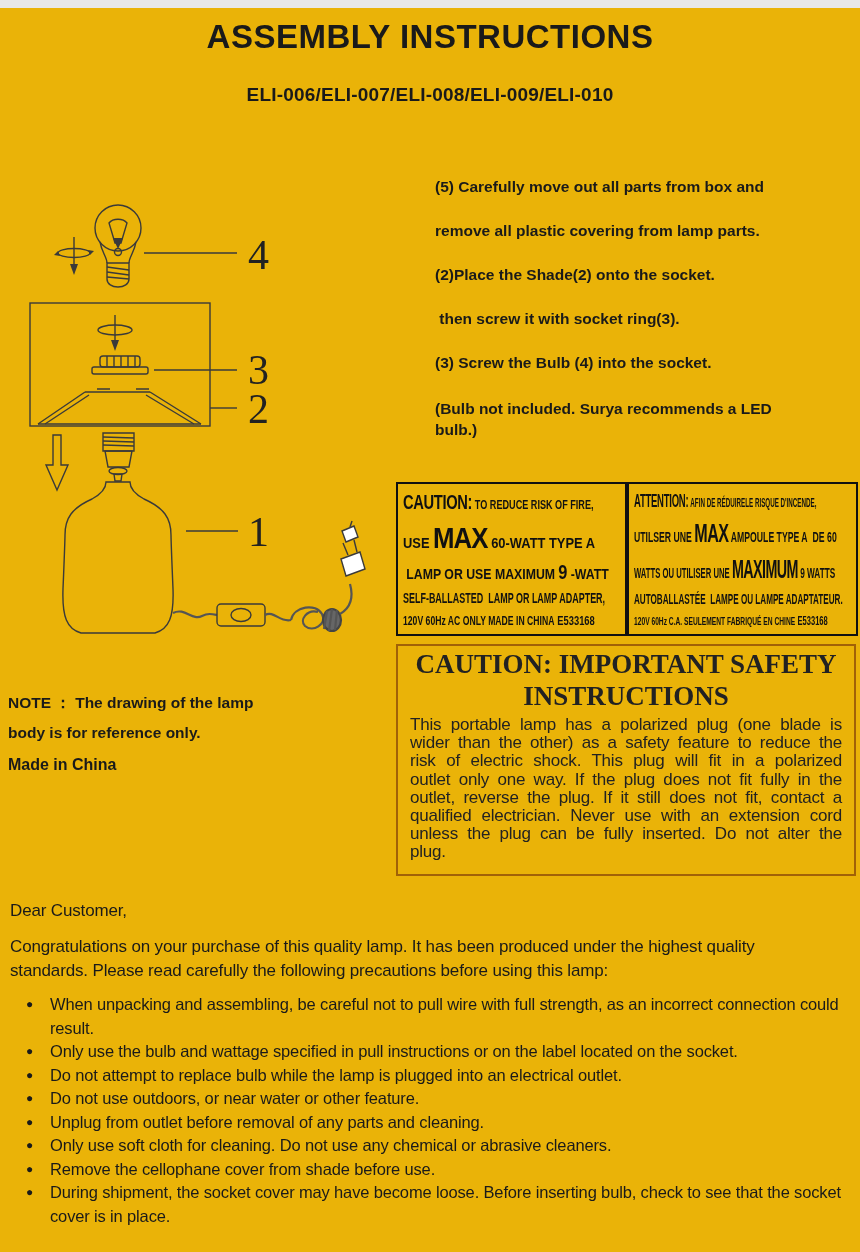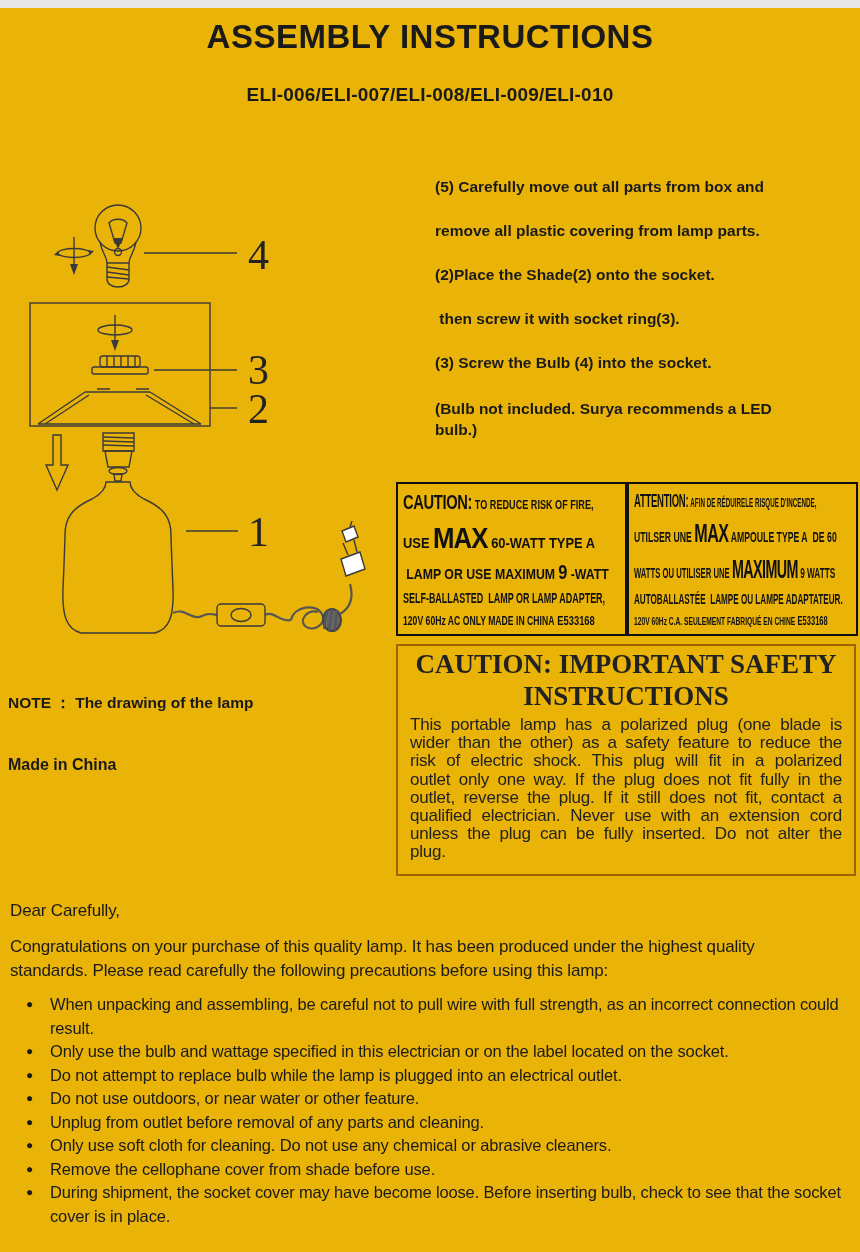--- a/index.html
+++ b/index.html
@@ -237,34 +237,35 @@
   </div>
 
   <div class="safety">
     <div class="safety-h">CAUTION: IMPORTANT SAFETY</div>
     <div class="safety-h">INSTRUCTIONS</div>
     <div class="safety-body">This portable lamp has a polarized plug (one blade is wider than the other) as a safety feature to reduce the risk of electric shock. This plug will fit in a polarized outlet only one way. If the plug does not fit fully in the outlet, reverse the plug. If it still does not fit, contact a qualified electrician. Never use with an extension cord unless the plug can be fully inserted. Do not alter the plug.</div>
   </div>
 
   <div class="note">
     <div>NOTE ：  The drawing of the lamp</div>
+    <div>body is for reference only.</div>
   </div>
   <div class="madein">Made in China</div>
 
   <div class="customer">
-    <p class="salutation">Dear Carefully,</p>
+    <p class="salutation">Dear Customer,</p>
     <p class="intro">Congratulations on your purchase of this quality lamp. It has been produced under the highest quality standards. Please read carefully the following precautions before using this lamp:</p>
     <div class="bullets">
       <div class="bullet-row">
         <span class="bullet-mark">●</span>
         <span class="bullet-text">When unpacking and assembling, be careful not to pull wire with full strength, as an incorrect connection could result.</span>
       </div>
       <div class="bullet-row">
         <span class="bullet-mark">●</span>
-        <span class="bullet-text">Only use the bulb and wattage specified in this electrician or on the label located on the socket.</span>
+        <span class="bullet-text">Only use the bulb and wattage specified in pull instructions or on the label located on the socket.</span>
       </div>
       <div class="bullet-row">
         <span class="bullet-mark">●</span>
         <span class="bullet-text">Do not attempt to replace bulb while the lamp is plugged into an electrical outlet.</span>
       </div>
       <div class="bullet-row">
         <span class="bullet-mark">●</span>
         <span class="bullet-text">Do not use outdoors, or near water or other feature.</span>
       </div>
       <div class="bullet-row">

